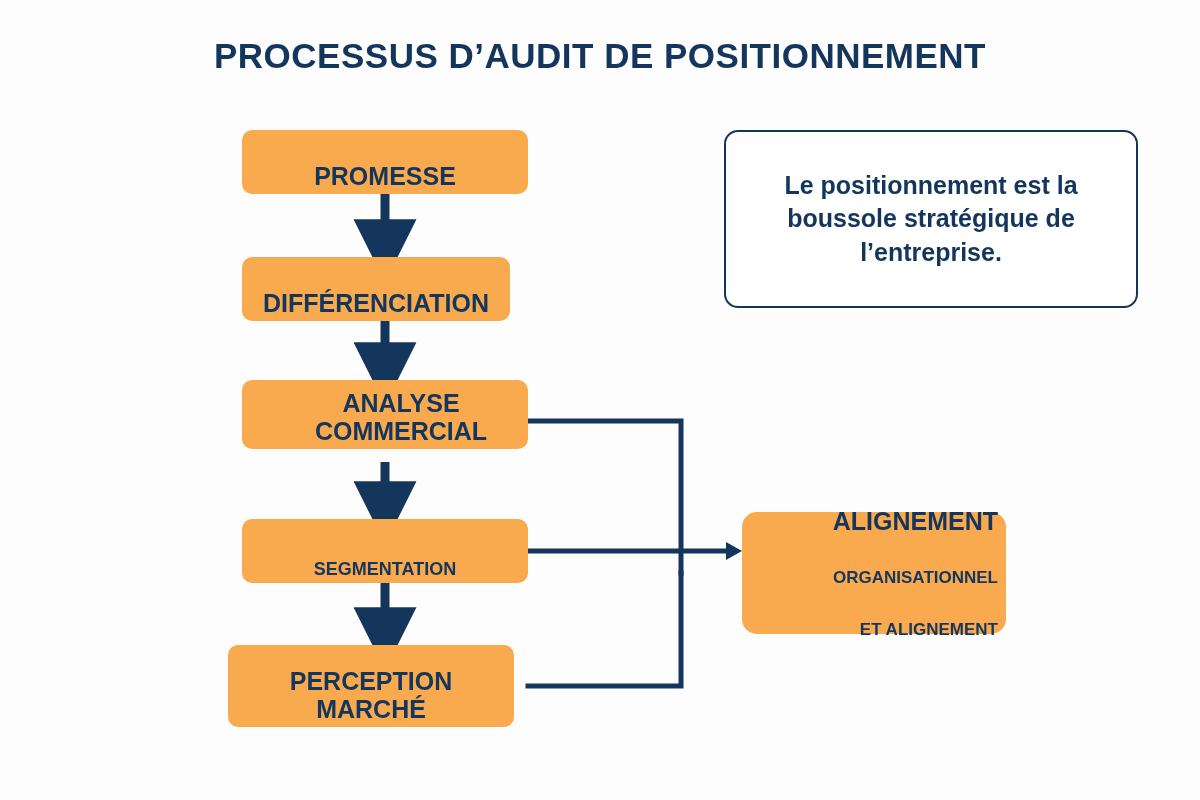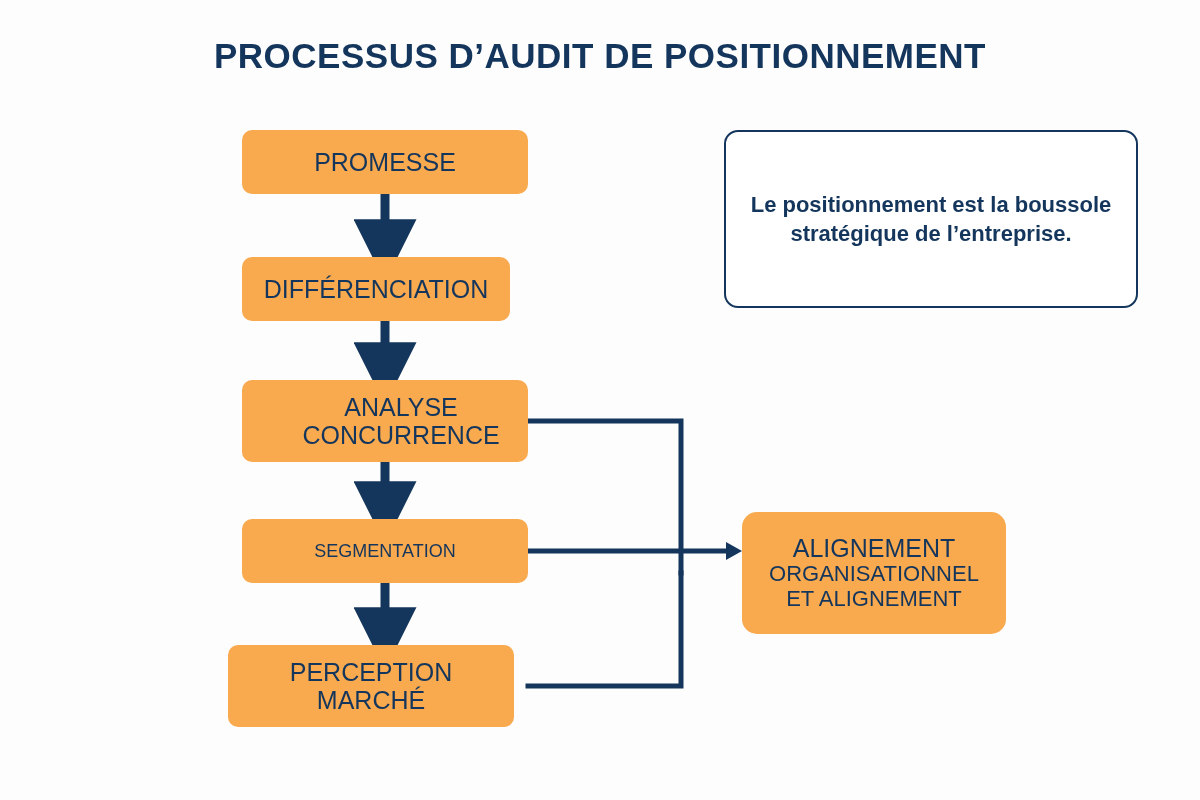--- a/index.html
+++ b/index.html
@@ -33,66 +33,66 @@
     color: #14365c;
     white-space: nowrap;
   }
 
   
   .flow-box {
     position: absolute;
     background: #f9a94e;
     border-radius: 10px;
     color: #14365c;
-    font-weight: normal;
+    font-weight: bold;
     display: flex;
-    align-items: center;
+    align-items: flex-end;
     justify-content: center;
     text-align: center;
     line-height: 1.12;
     box-sizing: border-box;
     padding: 4px 8px;
   }
   .flow-box .label-line {
     display: block;
   }
 
   #box-promesse      { left: 242px; top: 130px; width: 286px; height: 64px;  font-size: 25px; }
   #box-differenciation { left: 242px; top: 257px; width: 268px; height: 64px; font-size: 25px; }
-  #box-analyse       { left: 242px; top: 380px; width: 286px; height: 82px;  font-size: 25px; padding-left: 40px; }
+  #box-analyse       { left: 242px; top: 380px; width: 286px; height: 69px;  font-size: 25px; padding-left: 40px; }
   #box-segmentation  { left: 242px; top: 519px; width: 286px; height: 64px;  font-size: 18px; }
   #box-perception    { left: 228px; top: 645px; width: 286px; height: 82px;  font-size: 25px; }
 
   #box-alignement {
     left: 742px; top: 512px; width: 264px; height: 122px;
     border-radius: 15px;
     flex-direction: column;
     justify-content: center;
   }
   #box-alignement .line1 { font-size: 25px; }
   #box-alignement .line2,
-  #box-alignement .line3 { font-size: 22px; }
+  #box-alignement .line3 { font-size: 17px; margin-top: 33px; }
 
   
   #callout {
     position: absolute;
     left: 724px;
     top: 130px;
     width: 414px;
     height: 178px;
     border: 2.5px solid #14365c;
     border-radius: 14px;
     background: #ffffff;
     box-sizing: border-box;
     display: flex;
     align-items: center;
     justify-content: center;
     text-align: center;
     color: #14365c;
-    font-size: 22px;
+    font-size: 25px;
     font-weight: bold;
     line-height: 1.33;
     padding: 0 4px;
   }
 
   
   #connectors {
     position: absolute;
     left: 0;
     top: 0;
@@ -132,21 +132,21 @@
     <span class="label-line">PROMESSE</span>
   </div>
 
   <div id="box-differenciation" class="flow-box">
     <span class="label-line">DIFFÉRENCIATION</span>
   </div>
 
   <div id="box-analyse" class="flow-box">
     <div>
       <span class="label-line">ANALYSE</span>
-      <span class="label-line">CONCURRENCE</span>
+      <span class="label-line">COMMERCIAL</span>
     </div>
   </div>
 
   <div id="box-segmentation" class="flow-box">
     <span class="label-line">SEGMENTATION</span>
   </div>
 
   <div id="box-perception" class="flow-box">
     <div>
       <span class="label-line">PERCEPTION</span>

